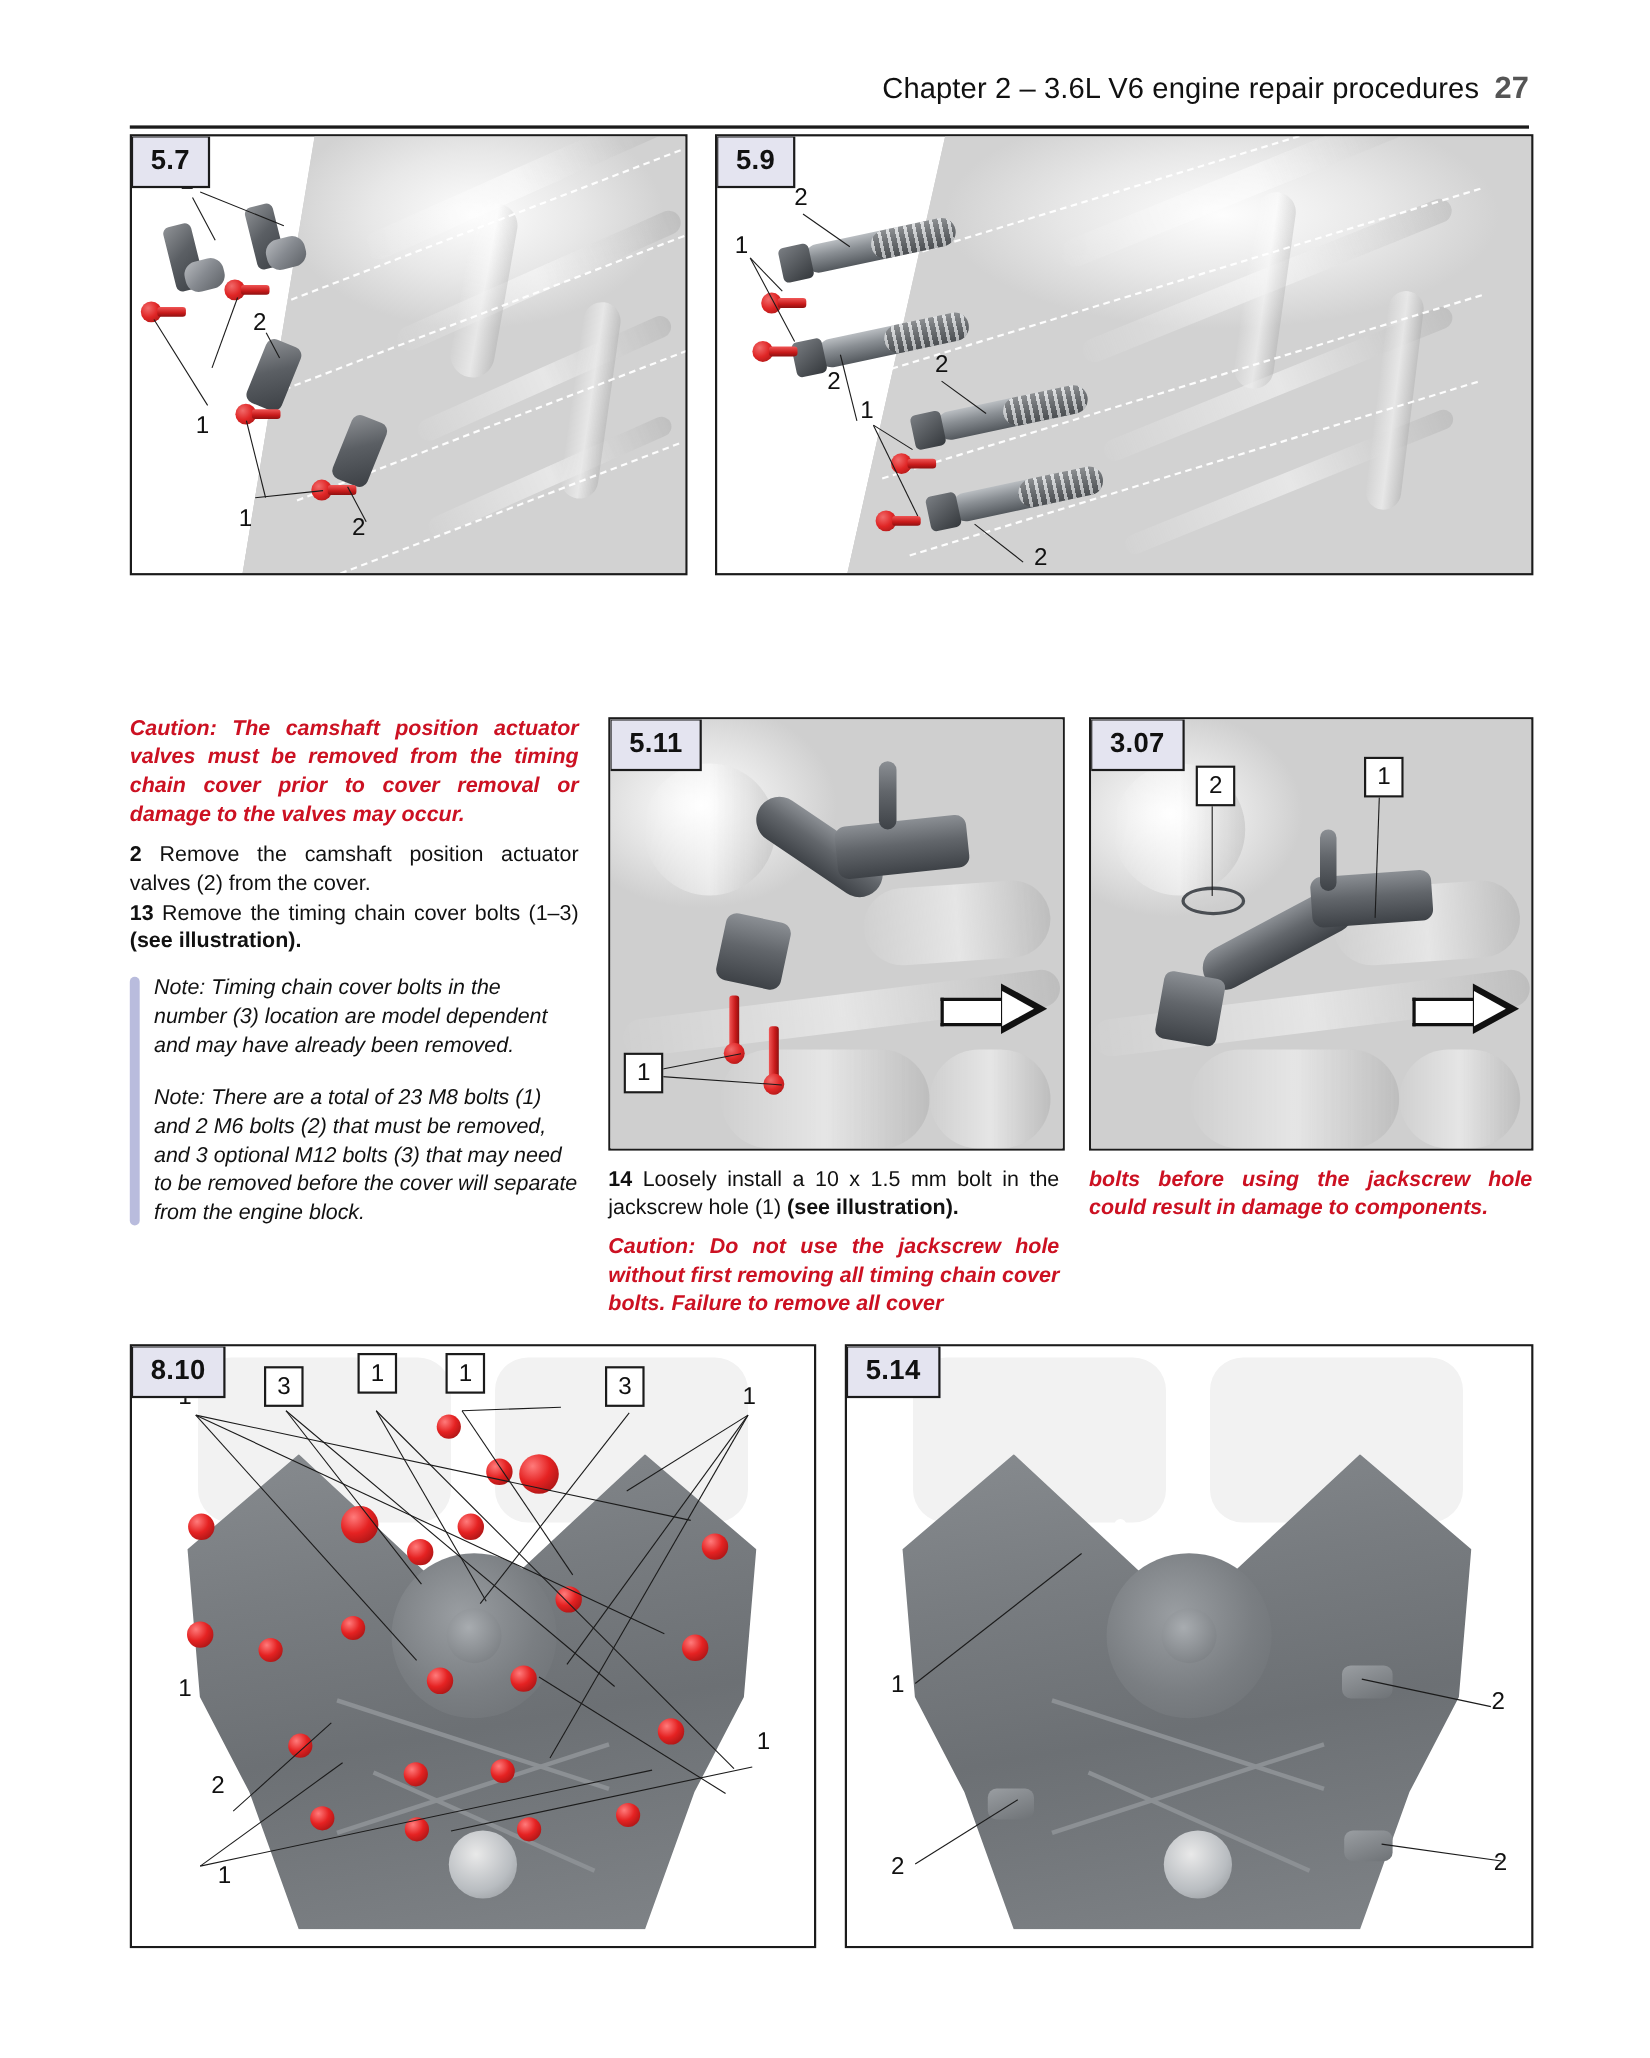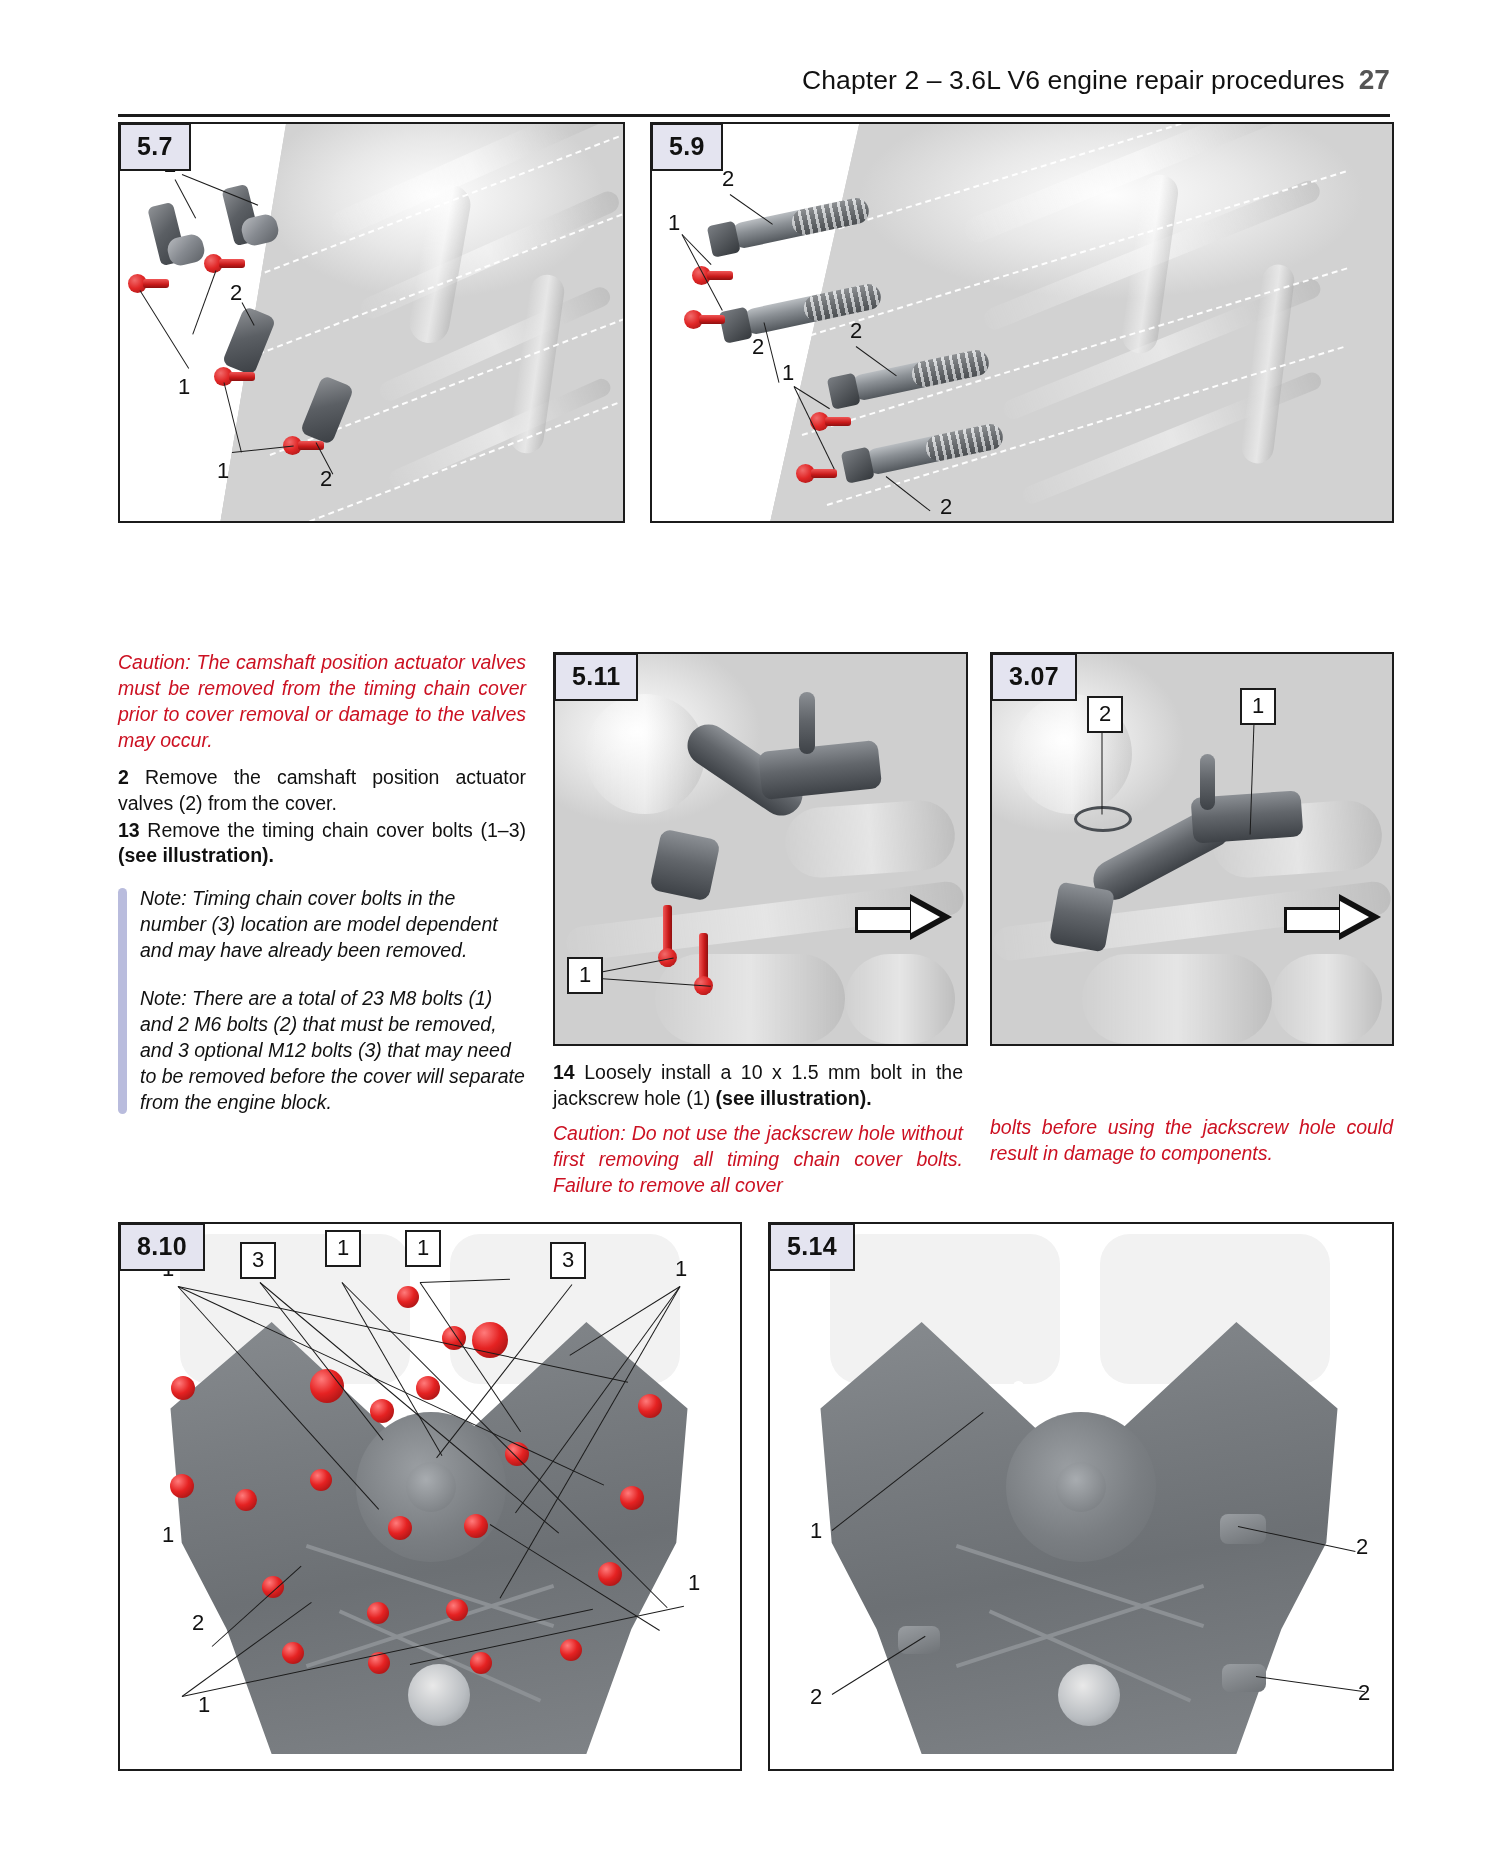--- a/index.html
+++ b/index.html
@@ -91,21 +91,21 @@
   .arrow .tip{position:absolute;left:55px;top:0;width:0;height:0;
      border-top:23px solid transparent;border-bottom:23px solid transparent;
      border-left:42px solid #111;}
   .arrow .tip-in{position:absolute;left:56px;top:7px;width:0;height:0;
      border-top:16px solid transparent;border-bottom:16px solid transparent;
      border-left:29px solid #fff;}
 
   
   .col{position:absolute;font-size:19.5px;line-height:1.33;}
   .col p{margin:0 0 1px 0;text-align:justify;}
-  .caution{color:#cc1122;font-style:italic;font-weight:normal;}
+  .caution{color:#cc1122;font-style:italic;font-weight:bold;}
   .stepnum{font-weight:bold;}
   .b{font-weight:bold;}
   .note-group{position:relative;padding-left:22px;}
   .note-group:before{content:"";position:absolute;left:0;top:2px;bottom:2px;width:9px;
                border-radius:5px;background:#b9bcdd;}
   .note-group .blk{font-style:italic;margin-bottom:22px;}
   .note-group .blk:last-child{margin-bottom:0;}
 </style>
 </head>
 <body>
@@ -342,21 +342,21 @@
   </div>
   <div class="fig-label">3.07</div>
 </div>
 
 <div class="col" style="left:553px;top:1060px;width:410px;">
   <p><span class="stepnum">14</span> <span>Loosely install a 10 x 1.5 mm bolt in the jackscrew hole (1) </span><span class="b">(see illustration).</span></p>
   <div style="height:8px"></div>
   <p class="caution">Caution: Do not use the jackscrew hole without first removing all timing chain cover bolts. Failure to remove all cover</p>
 </div>
 
-<div class="col" style="left:990px;top:1115px;width:403px;">
+<div class="col" style="left:990px;top:1060px;width:403px;">
   <p class="caution">bolts before using the jackscrew hole could result in damage to components.</p>
   <div style="height:8px"></div>
 </div>
 
 <div class="fig" style="left:118px;top:1222px;width:620px;height:545px;">
   <div class="art">
     <div style="position:absolute;inset:0;background:#fff;"></div>
 
     <div style="position:absolute;left:60px;top:10px;width:230px;height:150px;border-radius:30px;background:#f2f2f2;"></div>
     <div style="position:absolute;left:330px;top:10px;width:230px;height:150px;border-radius:30px;background:#f2f2f2;"></div>

